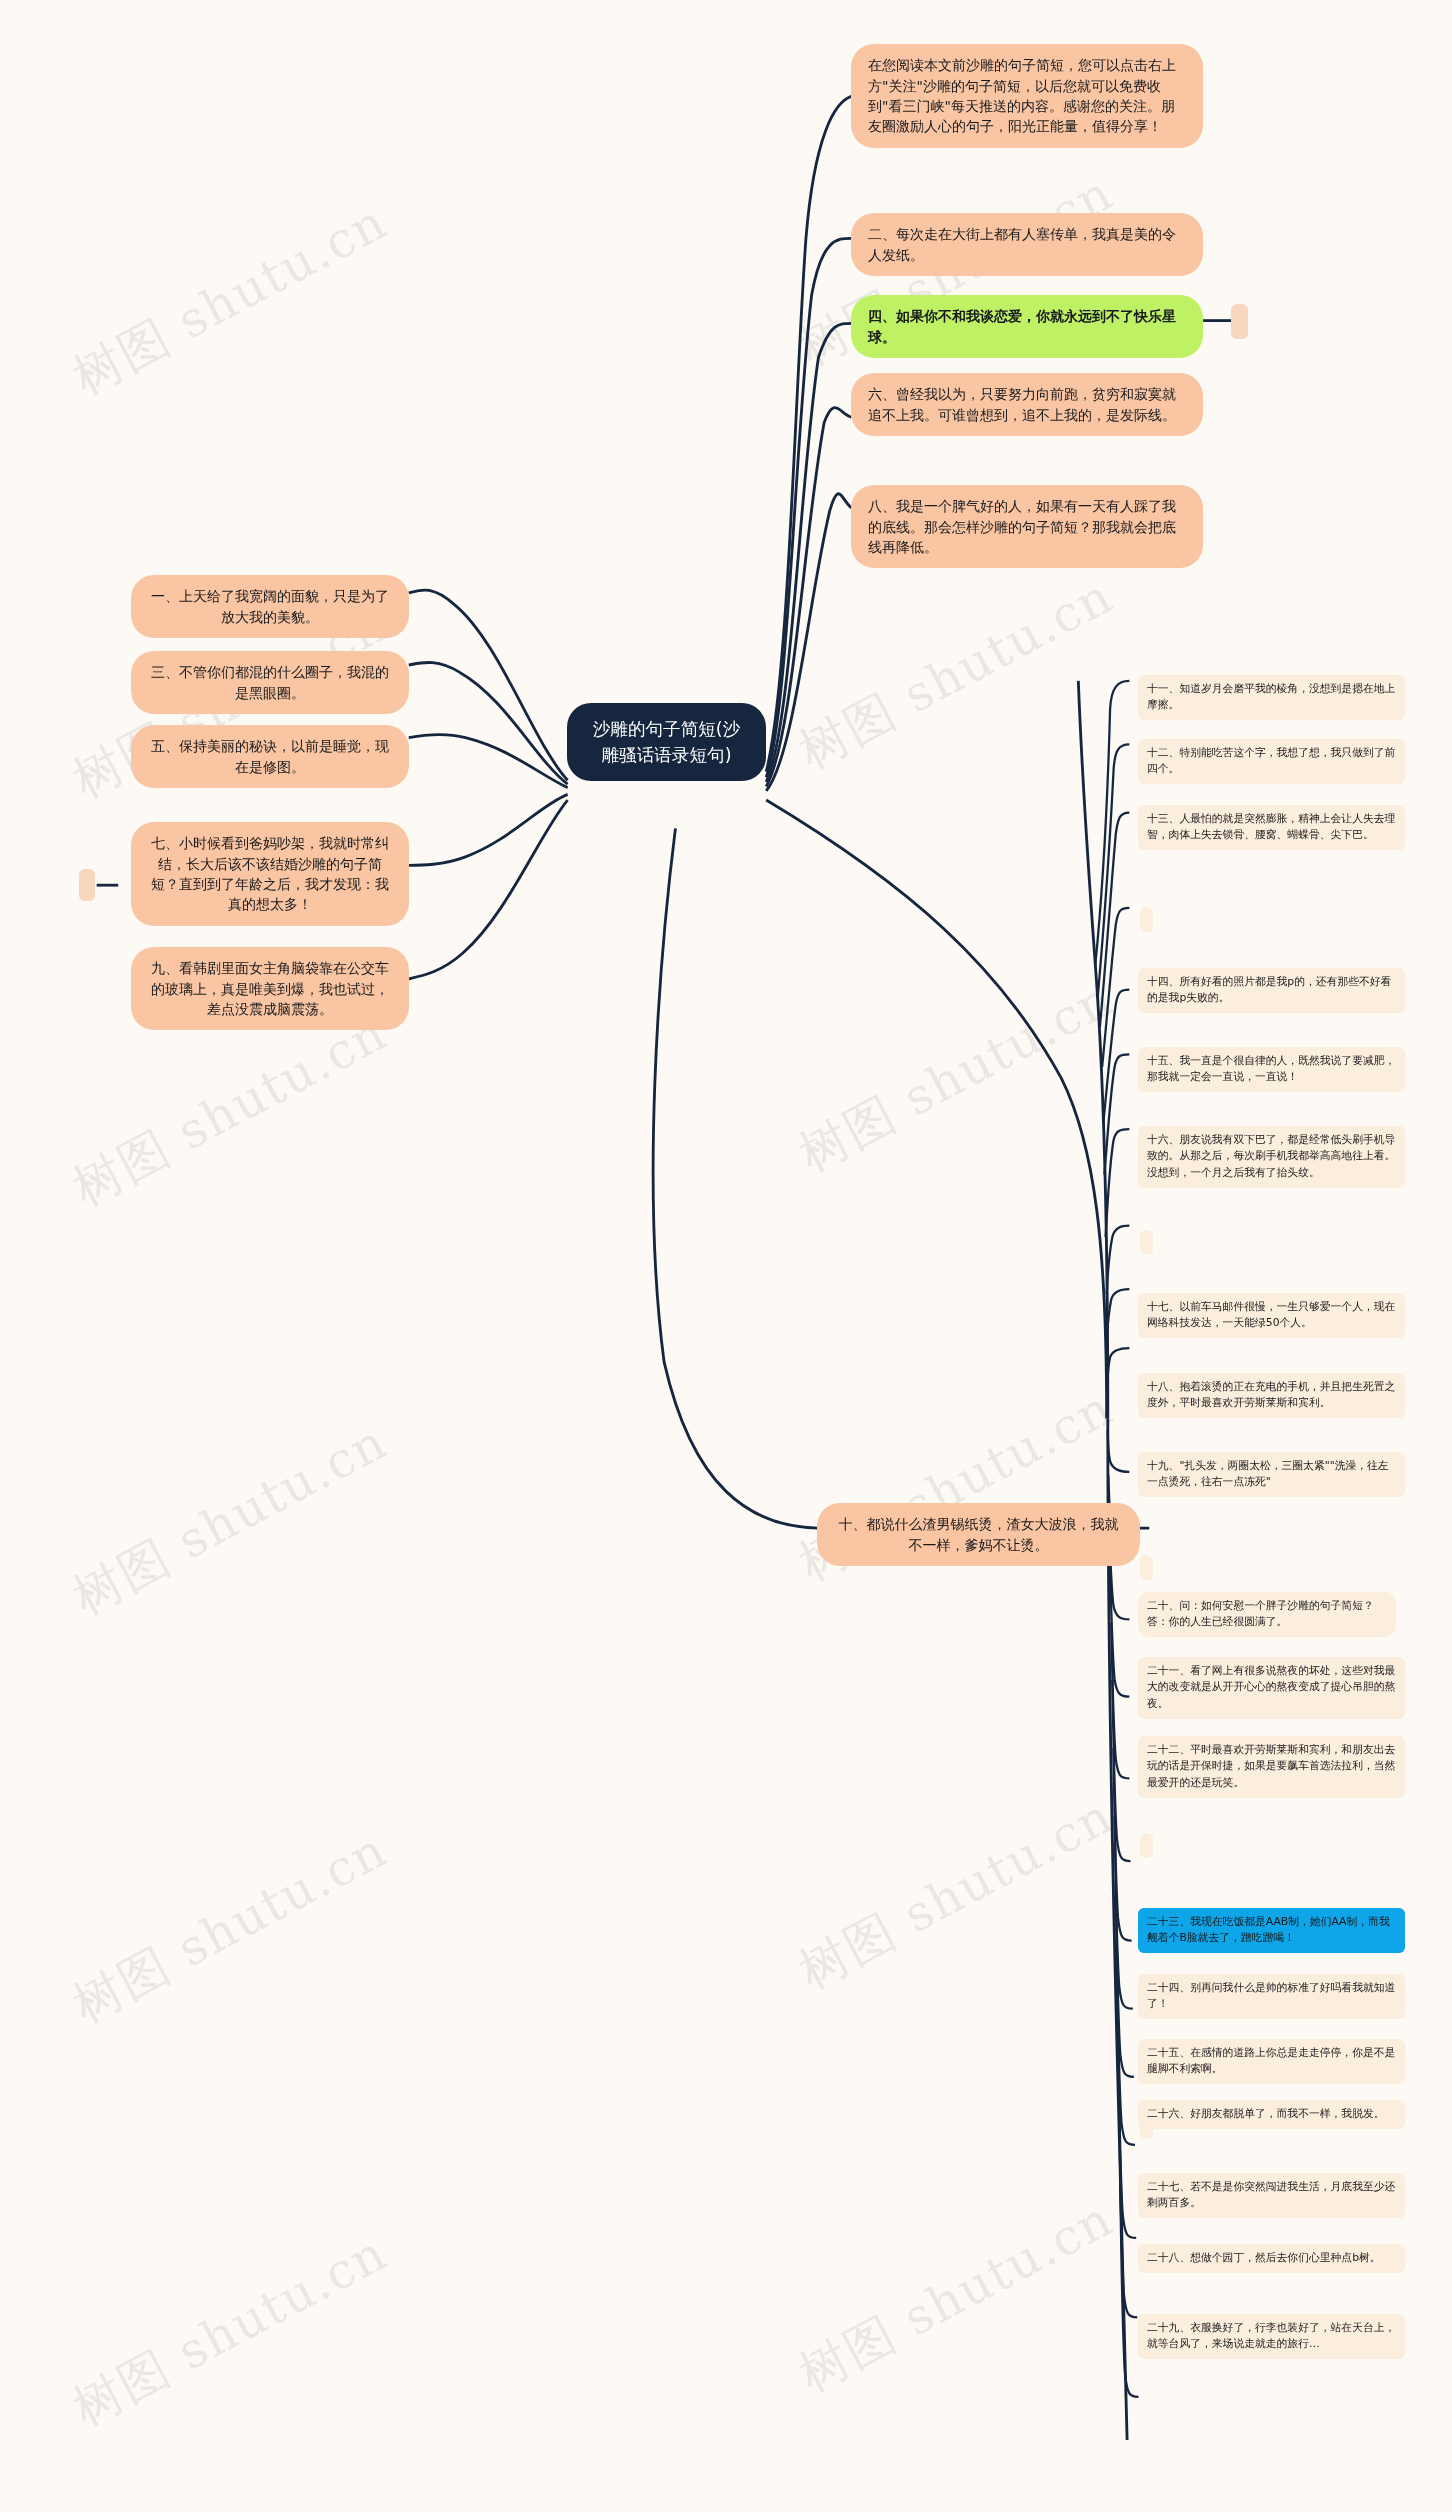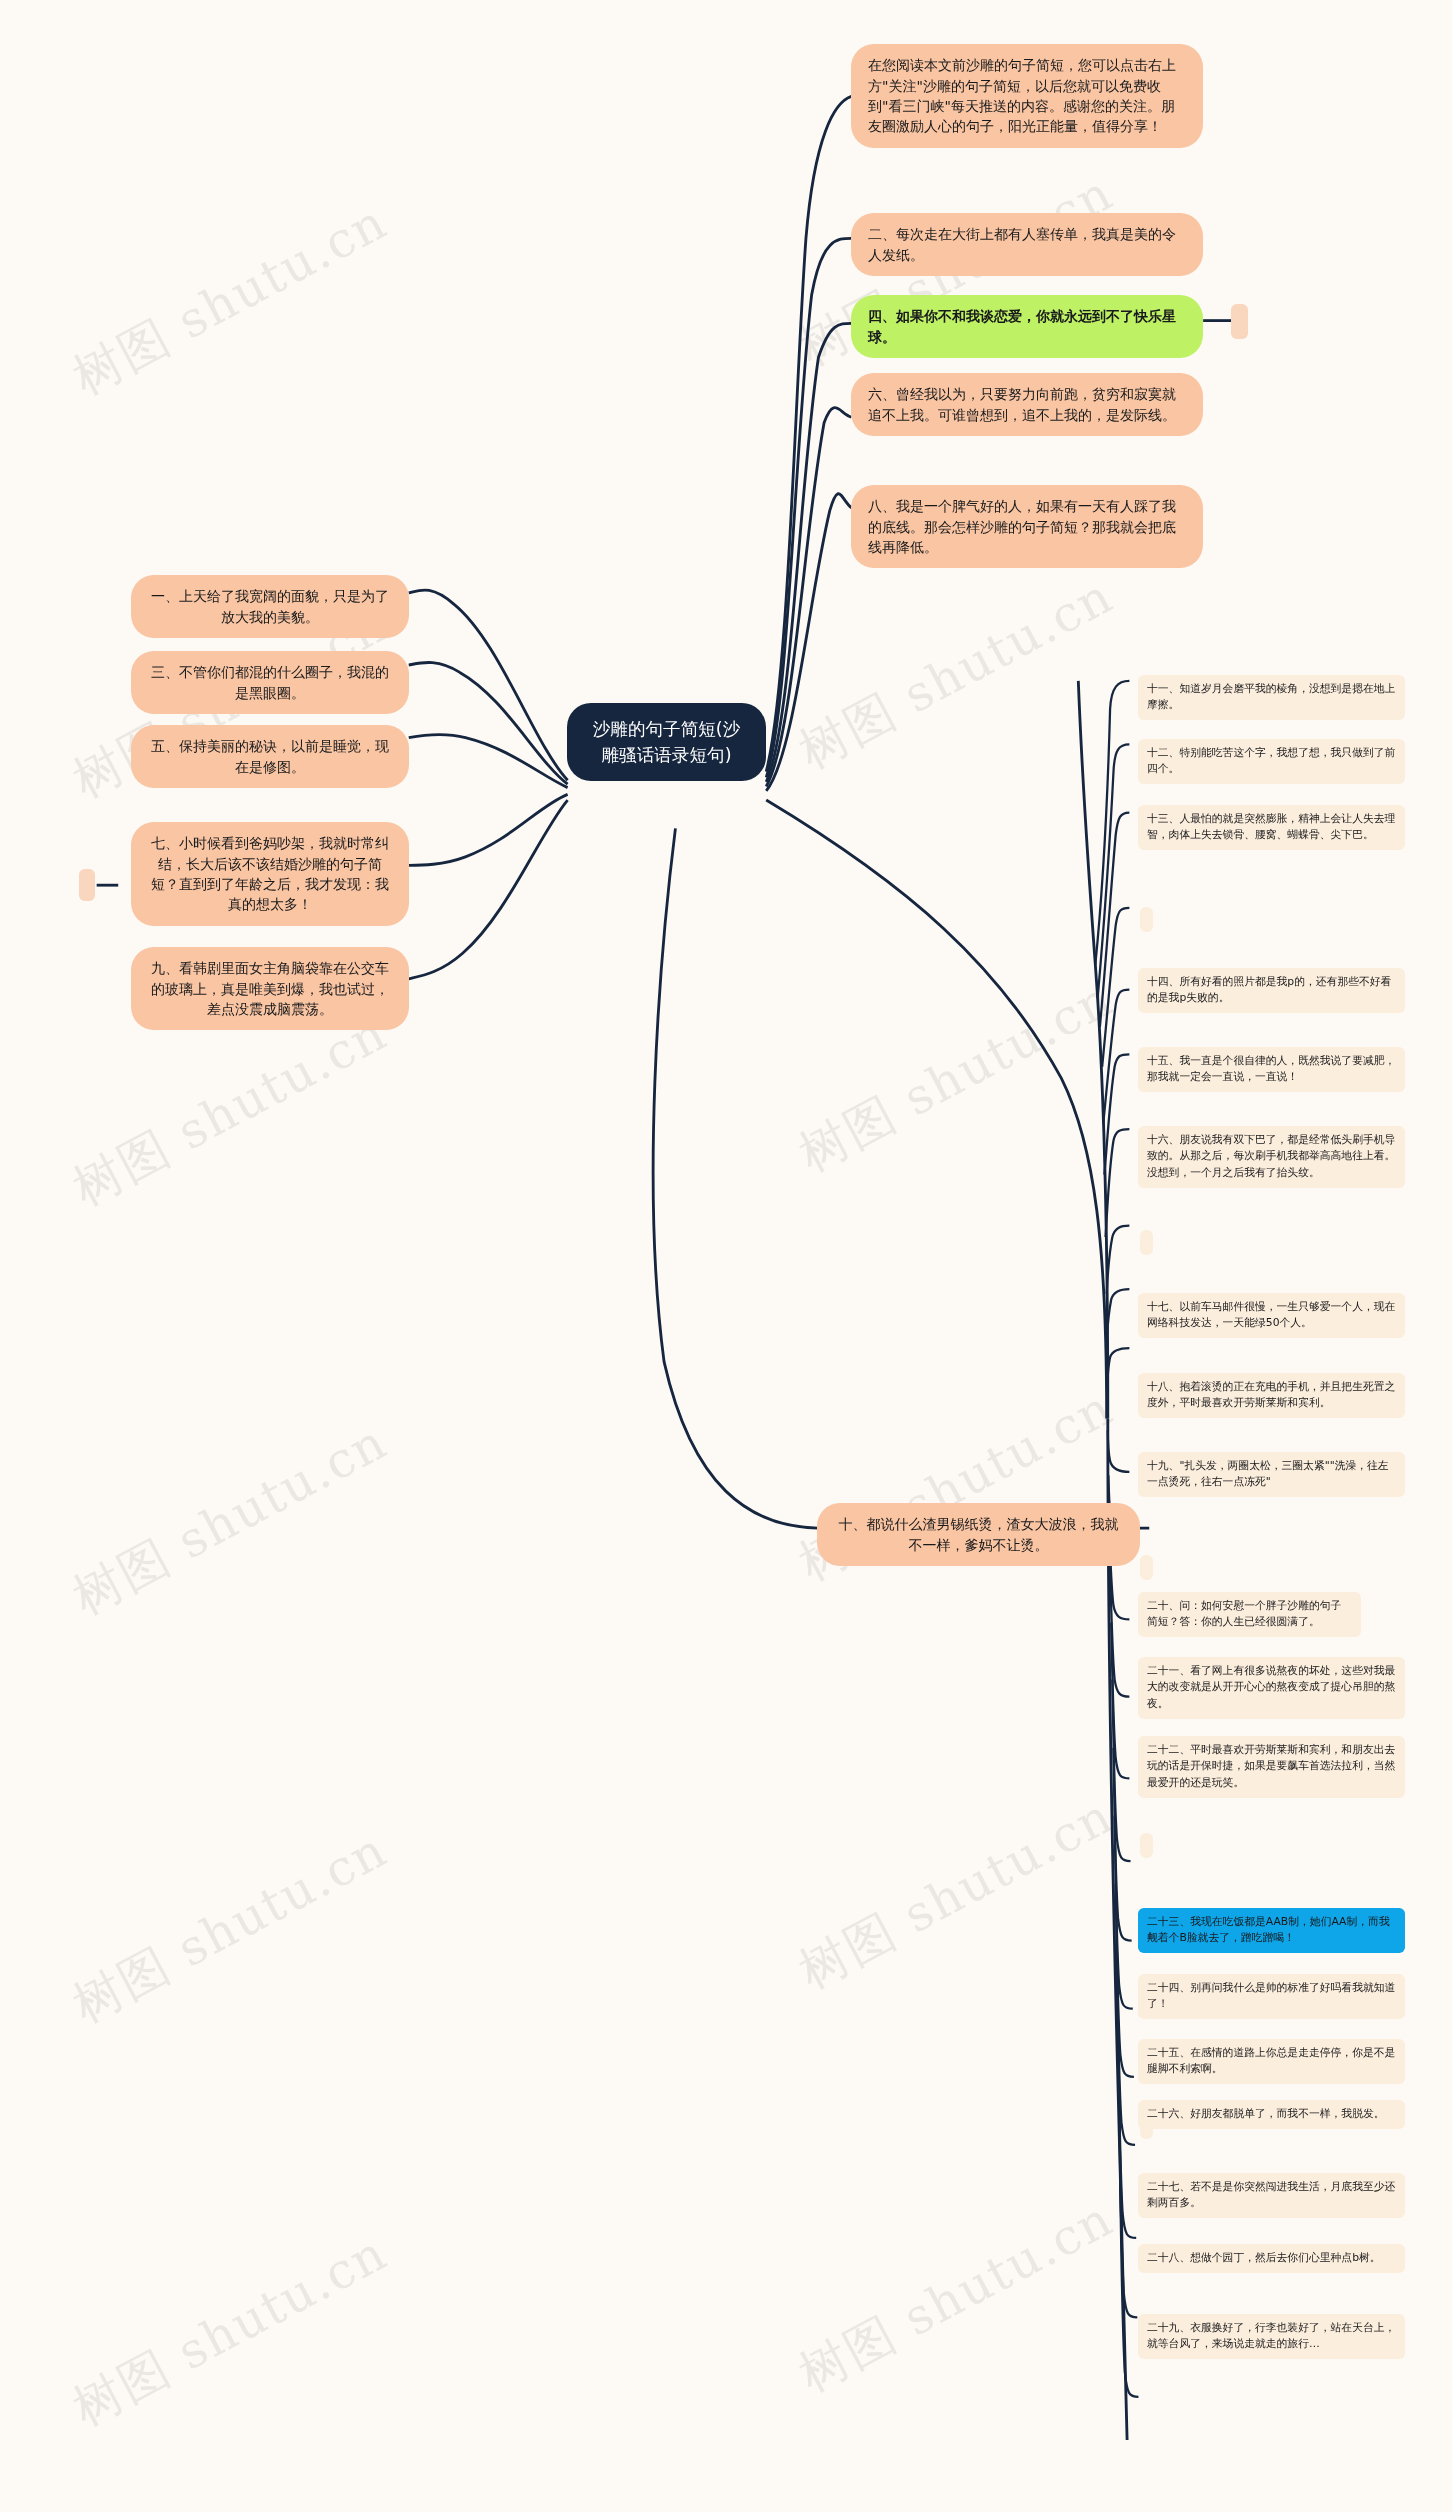--- a/index.html
+++ b/index.html
@@ -201,21 +201,21 @@
   <div class="stub" style="left:1140px; top:1230px; width:12.5px; height:25px;"></div>
 
   <div class="node lvl2" style="left: 1138px; top: 1293px; width: 267px; background: rgb(252, 238, 221);">十七、以前车马邮件很慢，一生只够爱一个人，现在网络科技发达，一天能绿50个人。</div>
 
   <div class="node lvl2" style="left: 1138px; top: 1373px; width: 267px; background: rgb(252, 238, 221);">十八、抱着滚烫的正在充电的手机，并且把生死置之度外，平时最喜欢开劳斯莱斯和宾利。</div>
 
   <div class="node lvl2" style="left: 1138px; top: 1452px; width: 267px; background: rgb(252, 238, 221);">十九、"扎头发，两圈太松，三圈太紧""洗澡，往左一点烫死，往右一点冻死"</div>
 
   <div class="stub" style="left:1140px; top:1555px; width:12.5px; height:25px;"></div>
 
-  <div class="node lvl2" style="left: 1138px; top: 1592px; width: 223px; background: rgb(252, 238, 221);">二十、问：如何安慰一个胖子沙雕的句子简短？答：你的人生已经很圆满了。</div>
+  <div class="node lvl2" style="left: 1138px; top: 1592px; width: 258px; background: rgb(252, 238, 221); border-radius: 11px;">二十、问：如何安慰一个胖子沙雕的句子简短？答：你的人生已经很圆满了。</div>
 
   <div class="node lvl2" style="left: 1138px; top: 1657px; width: 267px; background: rgb(252, 238, 221);">二十一、看了网上有很多说熬夜的坏处，这些对我最大的改变就是从开开心心的熬夜变成了提心吊胆的熬夜。</div>
 
   <div class="node lvl2" style="left: 1138px; top: 1736px; width: 267px; background: rgb(252, 238, 221);">二十二、平时最喜欢开劳斯莱斯和宾利，和朋友出去玩的话是开保时捷，如果是要飙车首选法拉利，当然最爱开的还是玩笑。</div>
 
   <div class="stub" style="left:1140px; top:1833px; width:12.5px; height:25px;"></div>
 
   <div class="node lvl2" style="left: 1138px; top: 1908px; width: 267px; background: #0ea5e9;">二十三、我现在吃饭都是AAB制，她们AA制，而我觍着个B脸就去了，蹭吃蹭喝！</div>
 
   <div class="node lvl2" style="left: 1138px; top: 1974px; width: 267px; background: rgb(252, 238, 221);">二十四、别再问我什么是帅的标准了好吗看我就知道了！</div>

